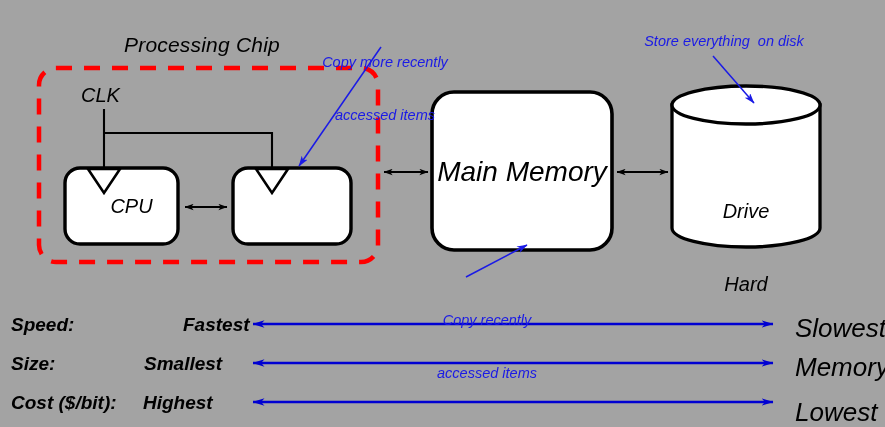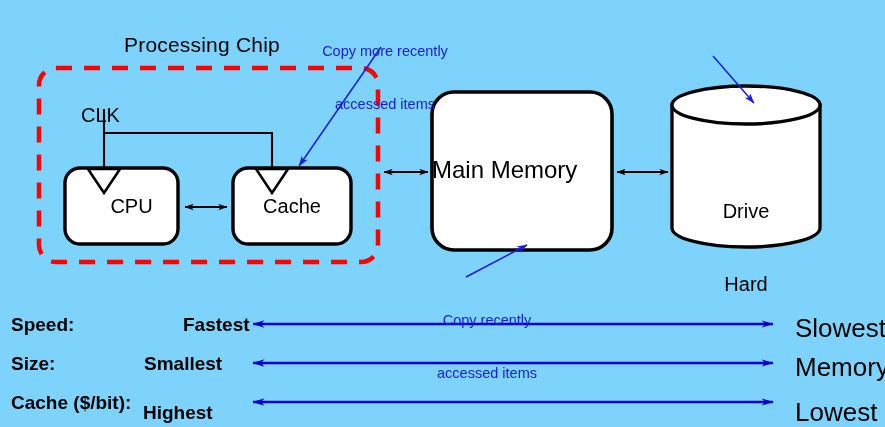--- a/index.html
+++ b/index.html
@@ -8,51 +8,51 @@
     padding: 0;
     background: #ffffff;
   }
   body {
     font-family: "Liberation Sans", sans-serif;
   }
   #stage {
     position: relative;
     width: 885px;
     height: 427px;
-    background: #7dd3fc;
+    background: #a3a3a3;
     overflow: hidden;
+    font-style: italic;
   }
   #vector-layer {
     position: absolute;
     left: 0;
     top: 0;
     width: 885px;
     height: 427px;
   }
   .lbl {
     position: absolute;
     white-space: pre;
     color: #000000;
     line-height: 1;
   }
   .chip-title {
     font-size: 21px;
     letter-spacing: 0.2px;
   }
   .clk-label {
     font-size: 20px;
-    margin-top: 20px;
   }
   .box-label {
     font-size: 20px;
     text-align: center;
   }
   .mem-label {
-    font-size: 24px;
-    text-align: left;
+    font-size: 28px;
+    text-align: center;
   }
   .hd-label {
     font-size: 20px;
     text-align: center;
     line-height: 1.22;
   }
   .note {
     position: absolute;
     color: #1a1ae6;
     font-size: 14.5px;
@@ -128,45 +128,45 @@
     <line x1="253" y1="363" x2="773" y2="363" stroke="#0000d2" stroke-width="2.4" marker-start="url(#cmpArrowStart)" marker-end="url(#cmpArrowEnd)"></line>
     <line x1="253" y1="402" x2="773" y2="402" stroke="#0000d2" stroke-width="2.4" marker-start="url(#cmpArrowStart)" marker-end="url(#cmpArrowEnd)"></line>
   </svg>
 
   <div class="lbl chip-title" style="left:124px; top:34px;">Processing Chip</div>
 
   <div class="lbl clk-label" style="left:81px; top:85px;">CLK</div>
 
   <div class="lbl box-label" style="left:65px; top:196px; width:133px;">CPU</div>
 
-  <div class="lbl box-label" style="left:233px; top:196px; width:118px;">Cache</div>
 
   <div class="lbl mem-label" style="left:432px; top:158px; width:180px;">Main Memory</div>
 
   <div class="lbl hd-label" style="left:672px; top:150px; width:148px;">
     <div>Drive</div>
     <div>Hard</div>
   </div>
 
-  <div class="note" style="left:300px; top:8px; width:170px;">
+  <div class="note" style="left:300px; top:19px; width:170px;">
     <div>Copy more recently</div>
     <div>accessed items</div>
   </div>
 
+  <div class="note" style="left:616px; top:33px; width:216px;">Store everything  on disk</div>
 
   <div class="note" style="left:403px; top:277px; width:168px;">
     <div>Copy recently</div>
     <div>accessed items</div>
   </div>
 
   <div class="lbl row-key" style="left:11px; top:315px;">Speed:</div>
   <div class="lbl row-left" style="left:143px; top:315px;margin-left:40px;">Fastest</div>
   <div class="lbl row-right" style="left:795px; top:315px;">Slowest</div>
 
   <div class="lbl row-key" style="left:11px; top:354px;">Size:</div>
   <div class="lbl row-left" style="left:144px; top:354px;">Smallest</div>
   <div class="lbl row-right" style="left:795px; top:354px;">Memory</div>
 
-  <div class="lbl row-key" style="left:11px; top:393px;">Cache ($/bit):</div>
-  <div class="lbl row-left" style="left:143px; top:393px;margin-top:10px;">Highest</div>
+  <div class="lbl row-key" style="left:11px; top:393px;">Cost ($/bit):</div>
+  <div class="lbl row-left" style="left:143px; top:393px;">Highest</div>
   <div class="lbl row-right" style="left:795px; top:399px;">Lowest</div>
 
 </div>
 
 </body></html>

